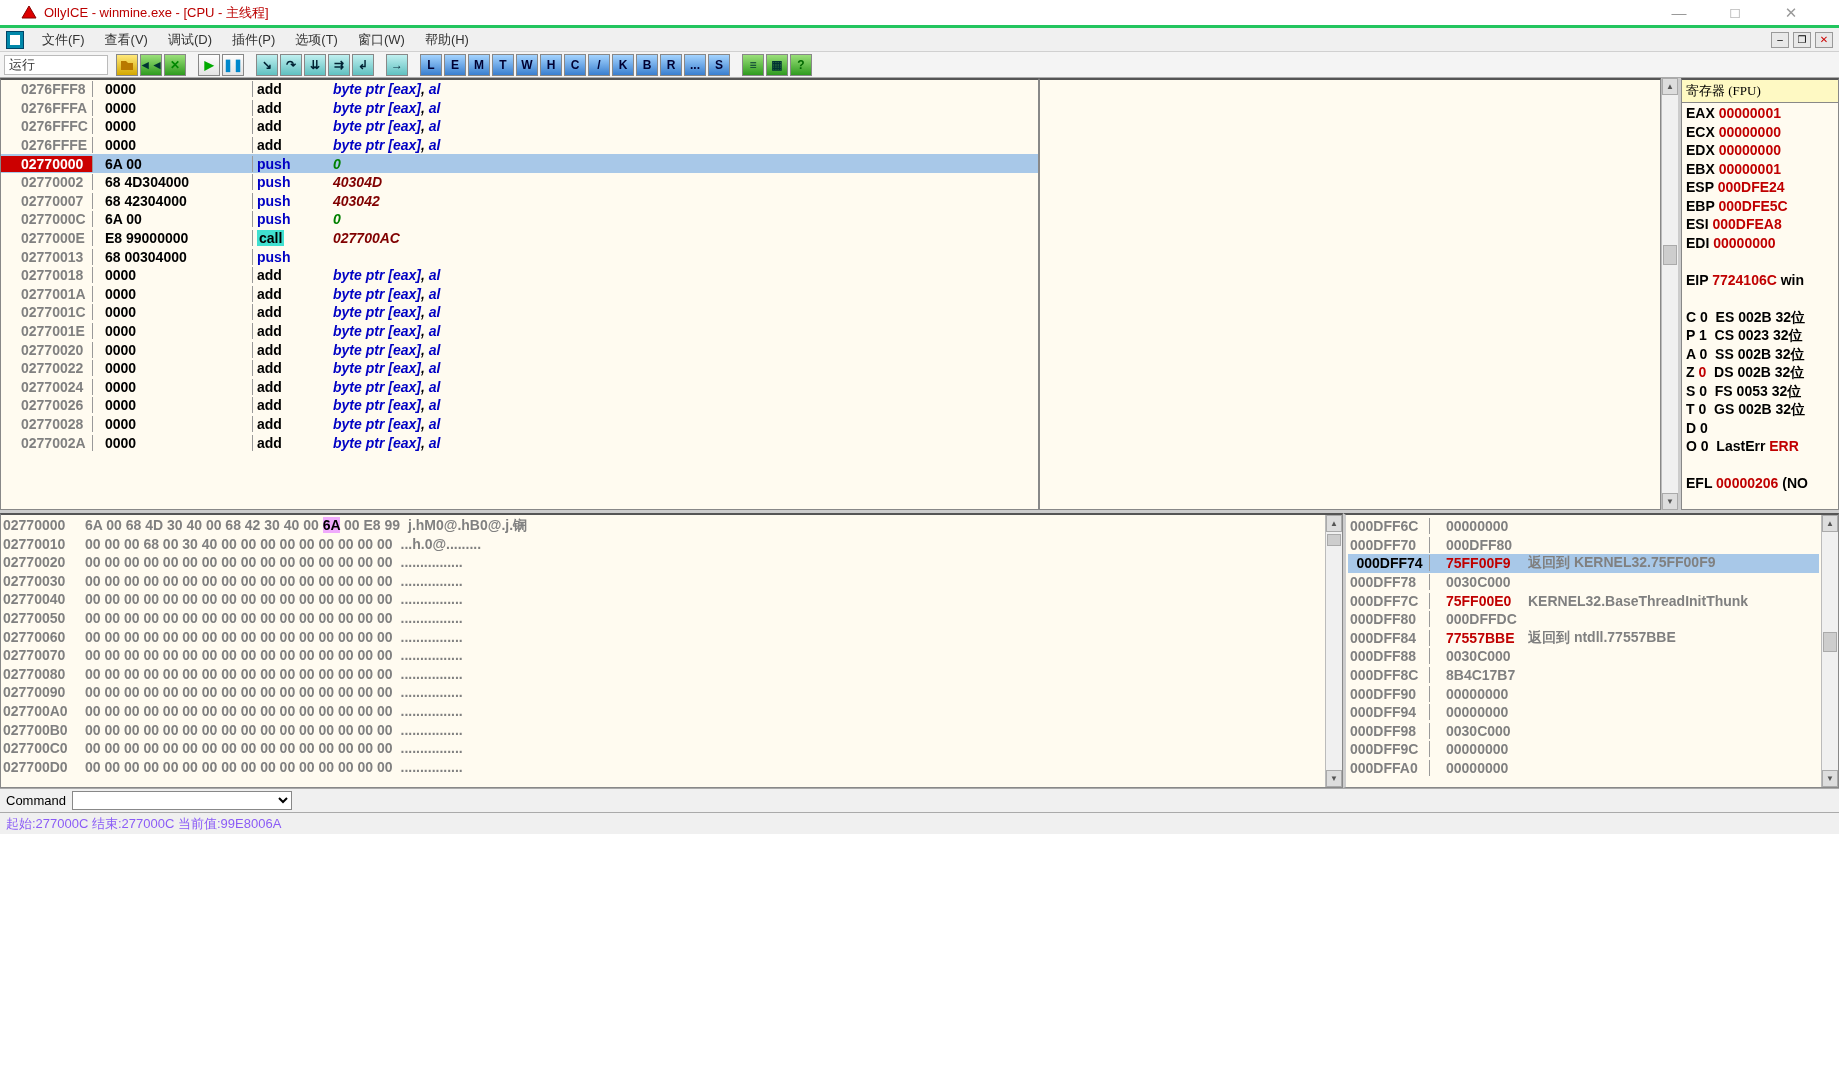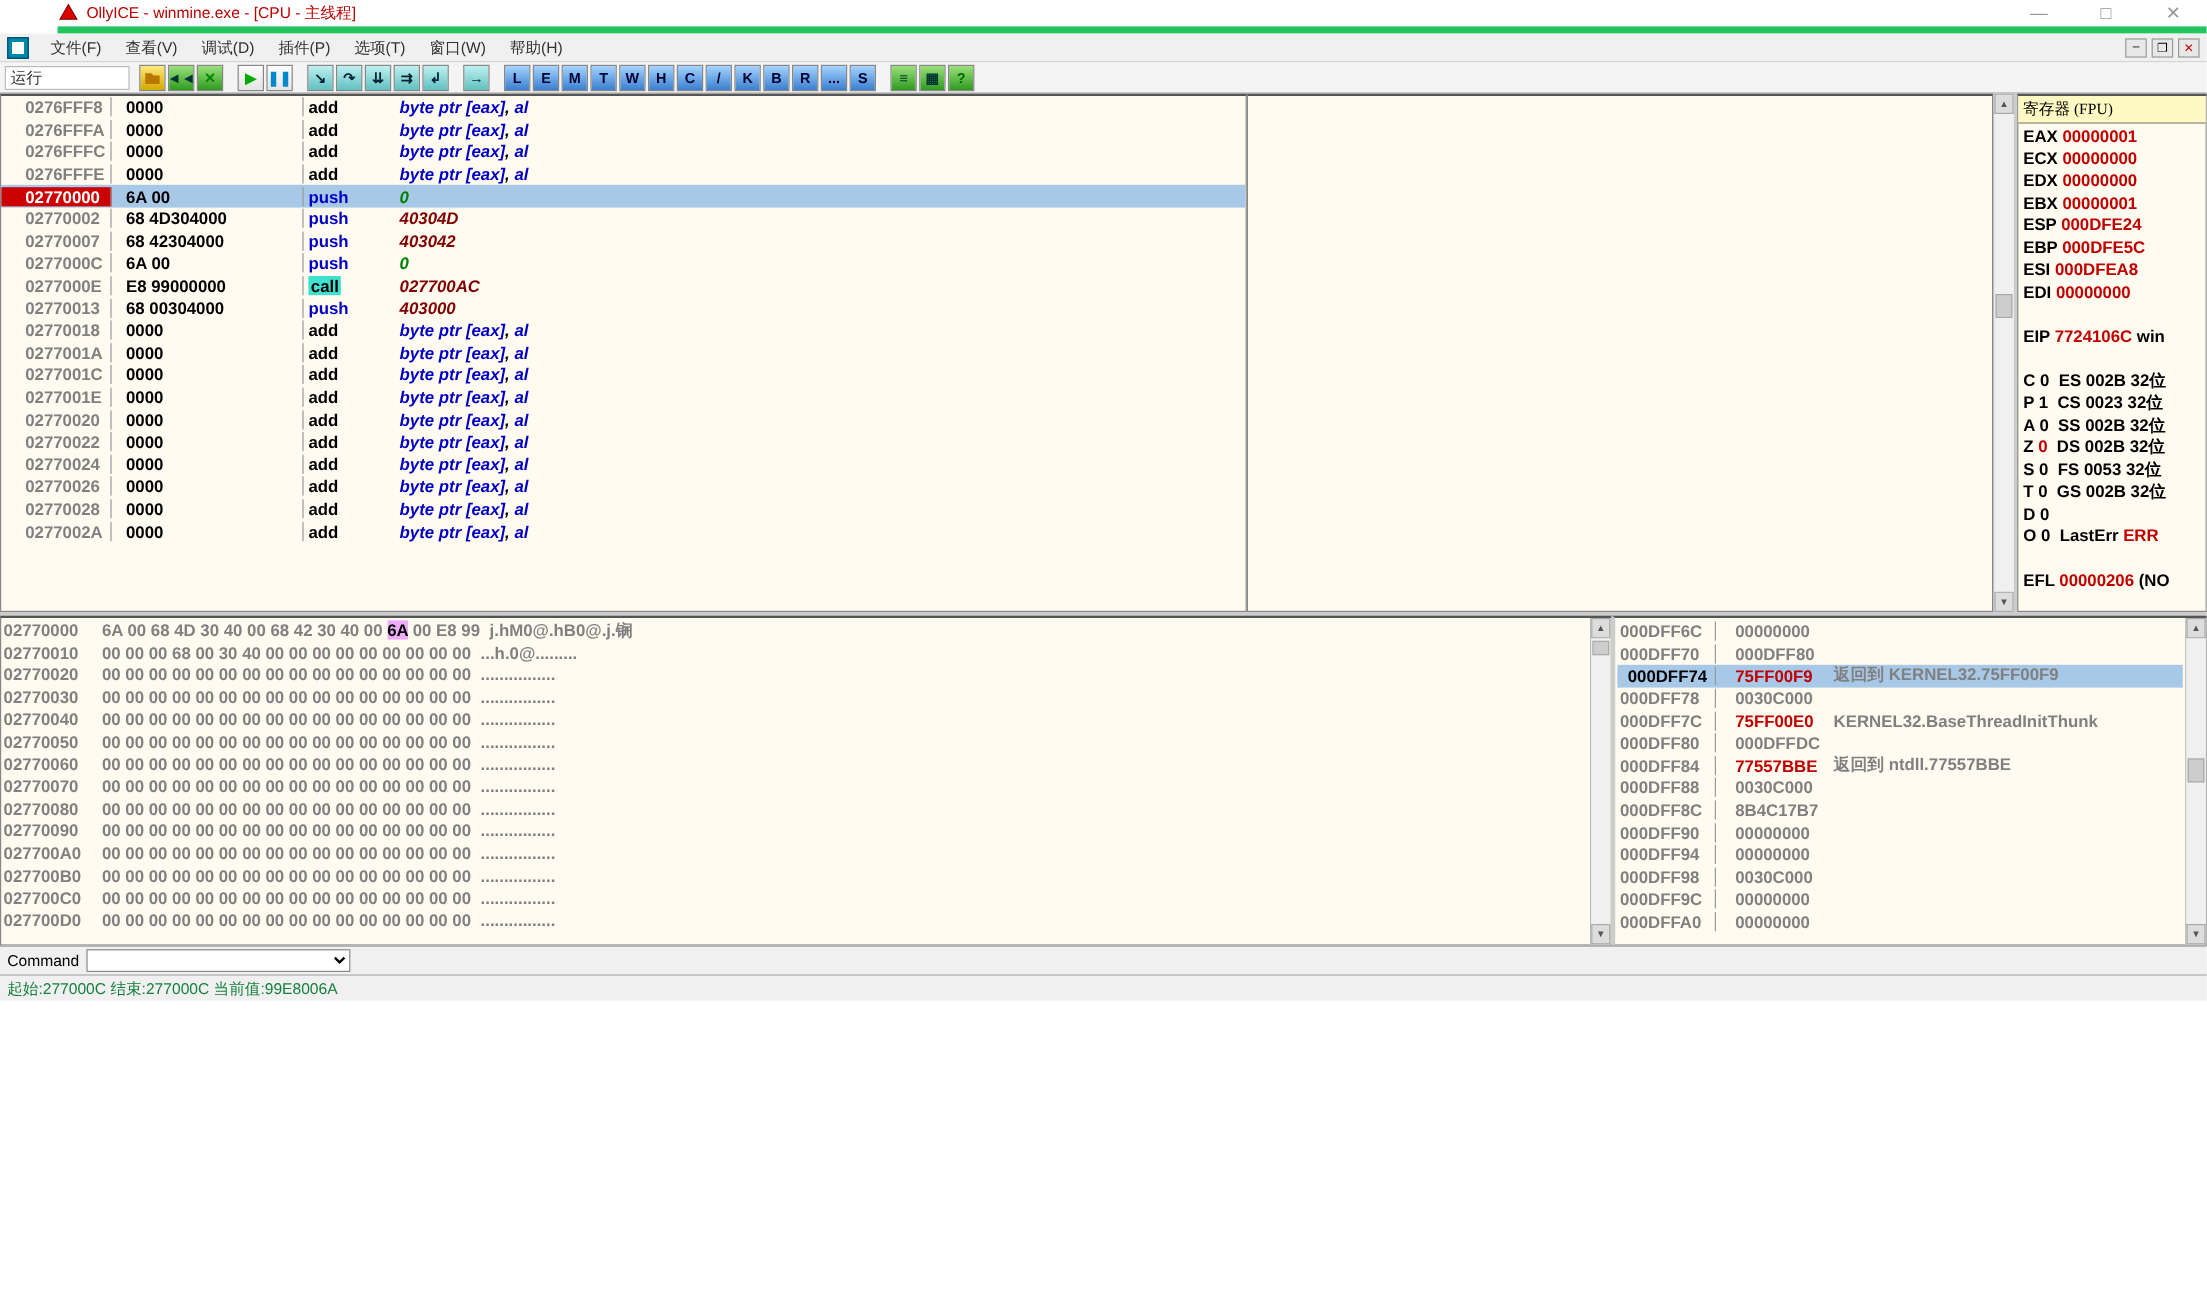--- a/index.html
+++ b/index.html
@@ -1,18 +1,18 @@
 <!DOCTYPE html>
 <html><head>
 <meta charset="utf-8">
 <style>
 * { margin: 0; padding: 0; box-sizing: border-box; font-family: "Microsoft YaHei", sans-serif; }
 body { background: #fff; width: 1839px; height: 1080px; overflow: hidden; font-size: 12px; }
 .mono { font-family: Consolas, "Courier New", monospace; font-size: 14px; font-weight: bold; }
-.titlebar { height: 28px; background: #fff; display: flex; align-items: center; padding: 0 0; border-bottom: 6px solid #22c55e; margin-left: 48px; }
+.titlebar { height: 28px; background: #fff; display: flex; align-items: center; padding: 0 20px; border-bottom: 3px solid #22c55e; }
 .titlebar .icon { width: 18px; height: 18px; margin-right: 6px; display: inline-flex; align-items: center; justify-content: center; }
 .title-text { color: #b00; font-size: 13px; flex: 1; }
 .winbtns { display: flex; gap: 16px; margin-right: 8px; }
 .winbtn { width: 40px; height: 22px; display: flex; align-items: center; justify-content: center; color: #999; font-size: 15px; }
 .menubar { height: 24px; background: #f0f0f0; display: flex; align-items: center; padding-left: 6px; border-bottom: 1px solid #d0d0d0; }
 .menubar .mdi-icon { width: 18px; height: 18px; background: #08a; border: 1px solid #046; margin-right: 8px; position: relative; }
 .menubar .mdi-icon::after { content: ""; position: absolute; left: 3px; top: 3px; width: 10px; height: 10px; background: #fff; }
 .menuitem { padding: 2px 10px; font-size: 13px; color: #333; }
 .mdi-controls { margin-left: auto; display: flex; gap: 4px; margin-right: 6px; }
 .mdi-btn { width: 18px; height: 16px; border: 1px solid #999; background: #e8e8e8; display: flex; align-items: center; justify-content: center; font-size: 10px; }
@@ -77,21 +77,21 @@
 
 .scrollbar-v { width: 17px; background: #e8e8e8; border-left: 1px solid #bbb; display: flex; flex-direction: column; }
 .sb-btn { height: 17px; background: #ddd; border: 1px solid #aaa; display: flex; align-items: center; justify-content: center; font-size: 8px; color: #555; }
 .sb-track { flex: 1; background: #f0f0f0; position: relative; }
 .sb-thumb { position: absolute; left: 1px; right: 1px; background: #cdcdcd; border: 1px solid #aaa; }
 
 .cmdbar { height: 24px; border-top: 1px solid #aaa; background: #f0f0f0; display: flex; align-items: center; padding: 2px 6px; }
 .cmdbar label { font-size: 13px; margin-right: 6px; }
 .cmdbar select { width: 220px; height: 19px; border: 1px solid #888; background: #fff; }
 
-.statusbar { height: 22px; border-top: 1px solid #aaa; background: #f0f0f0; display: flex; align-items: center; padding-left: 6px; font-size: 13px; color: #15803d; }
+.statusbar { height: 22px; border-top: 1px solid #aaa; background: #f0f0f0; display: flex; align-items: center; padding-left: 6px; font-size: 13px; color: #8b5cf6; }
 </style>
 </head>
 <body>
 
 <div class="titlebar">
   <span class="icon">
       <svg viewBox="0 0 18 18">
         <path d="M2 14 L9 2 L16 14 Z" fill="#d00" stroke="#800"></path>
       </svg>
     </span>
@@ -172,21 +172,21 @@
       <div id="disasm-rows">
           <div class="disasm-row"><span class="addr-col">0276FFF8</span><span class="hex-col">0000</span><span class="mnem-col"><span class="mnem-add">add</span></span><span class="op-col"><span class="op-reg">byte ptr</span> <span class="op-reg">[eax]</span>, <span class="op-reg">al</span></span></div>
           <div class="disasm-row"><span class="addr-col">0276FFFA</span><span class="hex-col">0000</span><span class="mnem-col"><span class="mnem-add">add</span></span><span class="op-col"><span class="op-reg">byte ptr</span> <span class="op-reg">[eax]</span>, <span class="op-reg">al</span></span></div>
           <div class="disasm-row"><span class="addr-col">0276FFFC</span><span class="hex-col">0000</span><span class="mnem-col"><span class="mnem-add">add</span></span><span class="op-col"><span class="op-reg">byte ptr</span> <span class="op-reg">[eax]</span>, <span class="op-reg">al</span></span></div>
           <div class="disasm-row"><span class="addr-col">0276FFFE</span><span class="hex-col">0000</span><span class="mnem-col"><span class="mnem-add">add</span></span><span class="op-col"><span class="op-reg">byte ptr</span> <span class="op-reg">[eax]</span>, <span class="op-reg">al</span></span></div>
           <div class="disasm-row row-sel"><span class="addr-col breakpoint">02770000</span><span class="hex-col">6A 00</span><span class="mnem-col"><span class="mnem-push">push</span></span><span class="op-col"><span class="op-num0">0</span></span></div>
           <div class="disasm-row"><span class="addr-col">02770002</span><span class="hex-col">68 4D304000</span><span class="mnem-col"><span class="mnem-push">push</span></span><span class="op-col"><span class="op-addr">40304D</span></span></div>
           <div class="disasm-row"><span class="addr-col">02770007</span><span class="hex-col">68 42304000</span><span class="mnem-col"><span class="mnem-push">push</span></span><span class="op-col"><span class="op-addr">403042</span></span></div>
           <div class="disasm-row"><span class="addr-col">0277000C</span><span class="hex-col">6A 00</span><span class="mnem-col"><span class="mnem-push">push</span></span><span class="op-col"><span class="op-num0">0</span></span></div>
           <div class="disasm-row"><span class="addr-col">0277000E</span><span class="hex-col">E8 99000000</span><span class="mnem-col"><span class="mnem-call">call</span></span><span class="op-col"><span class="op-addr">027700AC</span></span></div>
-          <div class="disasm-row"><span class="addr-col">02770013</span><span class="hex-col">68 00304000</span><span class="mnem-col"><span class="mnem-push">push</span></span><span class="op-col"><span class="op-addr">403000</span></span></div>
+          <div class="disasm-row"><span class="addr-col">02770013</span><span class="hex-col">68 00304000</span><span class="mnem-col"><span class="mnem-push">push</span></span></div>
           <div class="disasm-row"><span class="addr-col">02770018</span><span class="hex-col">0000</span><span class="mnem-col"><span class="mnem-add">add</span></span><span class="op-col"><span class="op-reg">byte ptr</span> <span class="op-reg">[eax]</span>, <span class="op-reg">al</span></span></div>
           <div class="disasm-row"><span class="addr-col">0277001A</span><span class="hex-col">0000</span><span class="mnem-col"><span class="mnem-add">add</span></span><span class="op-col"><span class="op-reg">byte ptr</span> <span class="op-reg">[eax]</span>, <span class="op-reg">al</span></span></div>
           <div class="disasm-row"><span class="addr-col">0277001C</span><span class="hex-col">0000</span><span class="mnem-col"><span class="mnem-add">add</span></span><span class="op-col"><span class="op-reg">byte ptr</span> <span class="op-reg">[eax]</span>, <span class="op-reg">al</span></span></div>
           <div class="disasm-row"><span class="addr-col">0277001E</span><span class="hex-col">0000</span><span class="mnem-col"><span class="mnem-add">add</span></span><span class="op-col"><span class="op-reg">byte ptr</span> <span class="op-reg">[eax]</span>, <span class="op-reg">al</span></span></div>
           <div class="disasm-row"><span class="addr-col">02770020</span><span class="hex-col">0000</span><span class="mnem-col"><span class="mnem-add">add</span></span><span class="op-col"><span class="op-reg">byte ptr</span> <span class="op-reg">[eax]</span>, <span class="op-reg">al</span></span></div>
           <div class="disasm-row"><span class="addr-col">02770022</span><span class="hex-col">0000</span><span class="mnem-col"><span class="mnem-add">add</span></span><span class="op-col"><span class="op-reg">byte ptr</span> <span class="op-reg">[eax]</span>, <span class="op-reg">al</span></span></div>
           <div class="disasm-row"><span class="addr-col">02770024</span><span class="hex-col">0000</span><span class="mnem-col"><span class="mnem-add">add</span></span><span class="op-col"><span class="op-reg">byte ptr</span> <span class="op-reg">[eax]</span>, <span class="op-reg">al</span></span></div>
           <div class="disasm-row"><span class="addr-col">02770026</span><span class="hex-col">0000</span><span class="mnem-col"><span class="mnem-add">add</span></span><span class="op-col"><span class="op-reg">byte ptr</span> <span class="op-reg">[eax]</span>, <span class="op-reg">al</span></span></div>
           <div class="disasm-row"><span class="addr-col">02770028</span><span class="hex-col">0000</span><span class="mnem-col"><span class="mnem-add">add</span></span><span class="op-col"><span class="op-reg">byte ptr</span> <span class="op-reg">[eax]</span>, <span class="op-reg">al</span></span></div>
           <div class="disasm-row"><span class="addr-col">0277002A</span><span class="hex-col">0000</span><span class="mnem-col"><span class="mnem-add">add</span></span><span class="op-col"><span class="op-reg">byte ptr</span> <span class="op-reg">[eax]</span>, <span class="op-reg">al</span></span></div>

